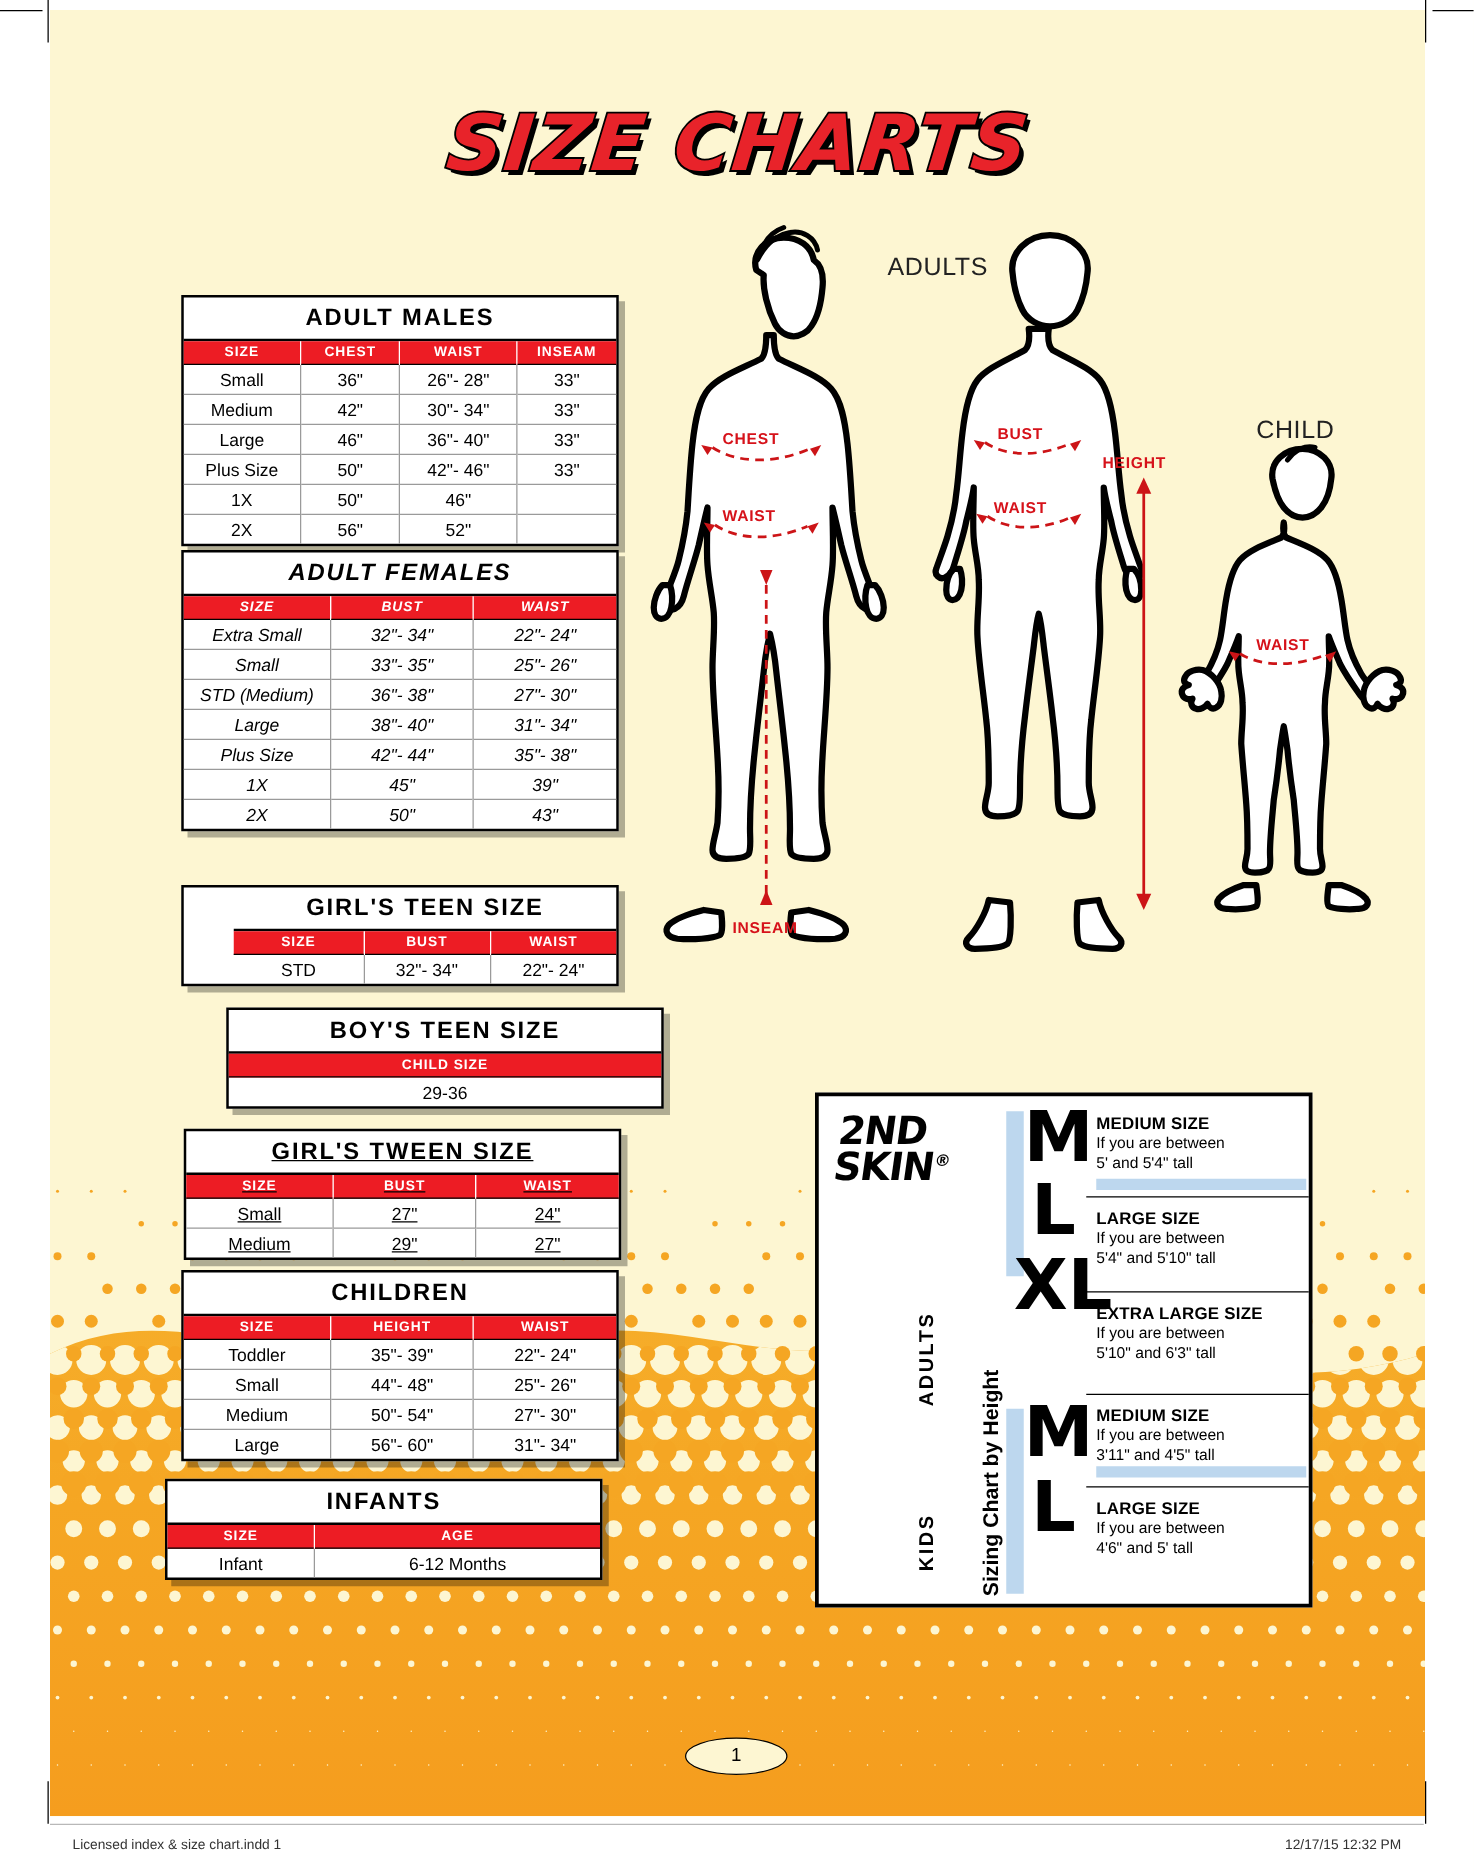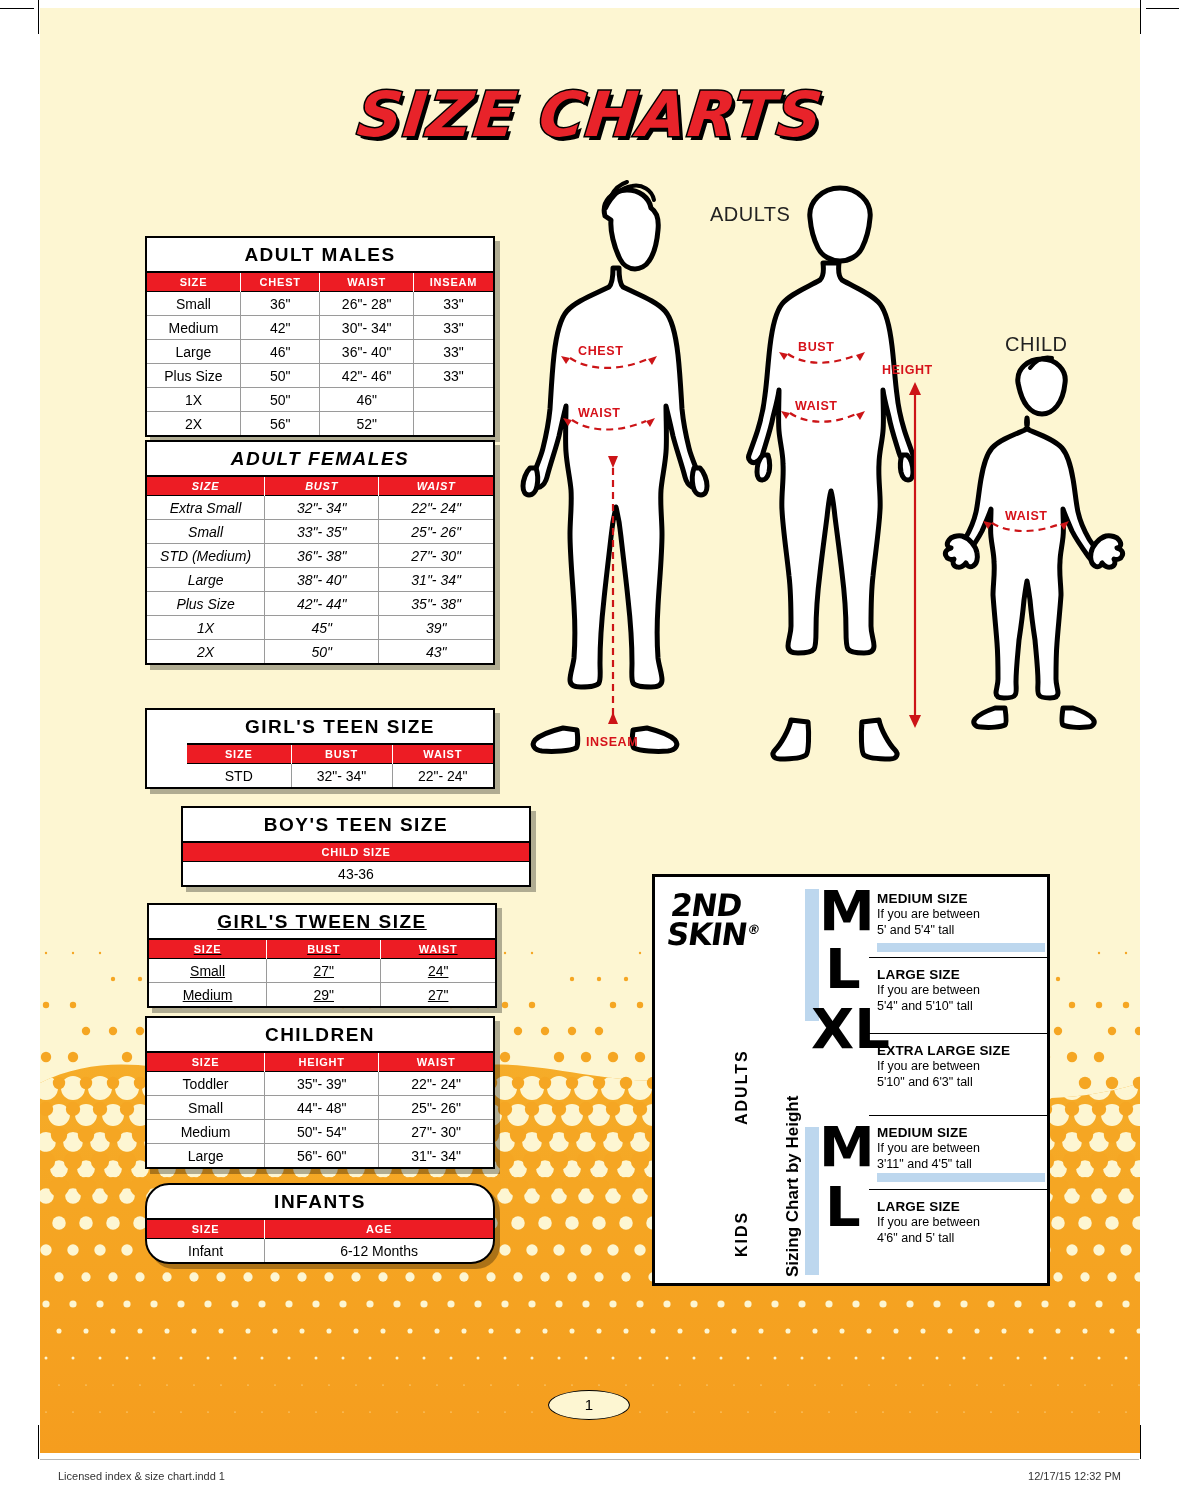--- a/index.html
+++ b/index.html
@@ -1251,21 +1251,21 @@
   <div class="tbl" style="left:105px;top:798px;margin-left:36px;">
     <div class="tcap">BOY'S TEEN SIZE</div>
     <table>
       <thead>
         <tr>
           <th>CHILD SIZE</th>
         </tr>
       </thead>
       <tbody>
         <tr>
-            <td>43-36</td>
+            <td>29-36</td>
           </tr>
       </tbody>
     </table>
   </div>
 
   <div class="tbl" style="left:107px;top:895px;text-decoration:underline;">
     <div class="tcap">GIRL'S TWEEN SIZE</div>
     <table>
       <thead>
         <tr>
@@ -1317,21 +1317,21 @@
           </tr>
         <tr>
             <td>Large</td>
             <td>56"- 60"</td>
             <td>31"- 34"</td>
           </tr>
       </tbody>
     </table>
   </div>
 
-  <div class="tbl" style="left:105px;top:1175px;border-radius:24px;">
+  <div class="tbl" style="left:92px;top:1175px;">
     <div class="tcap">INFANTS</div>
     <table>
       <thead>
         <tr>
           <th style="width:34%">SIZE</th>
           <th style="width:66%">AGE</th>
         </tr>
       </thead>
       <tbody>
         <tr>

